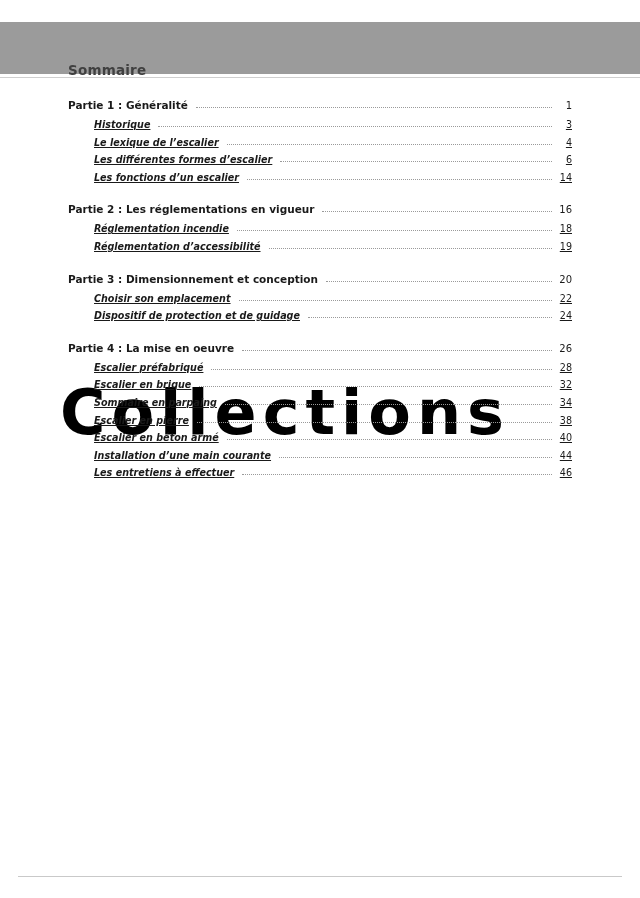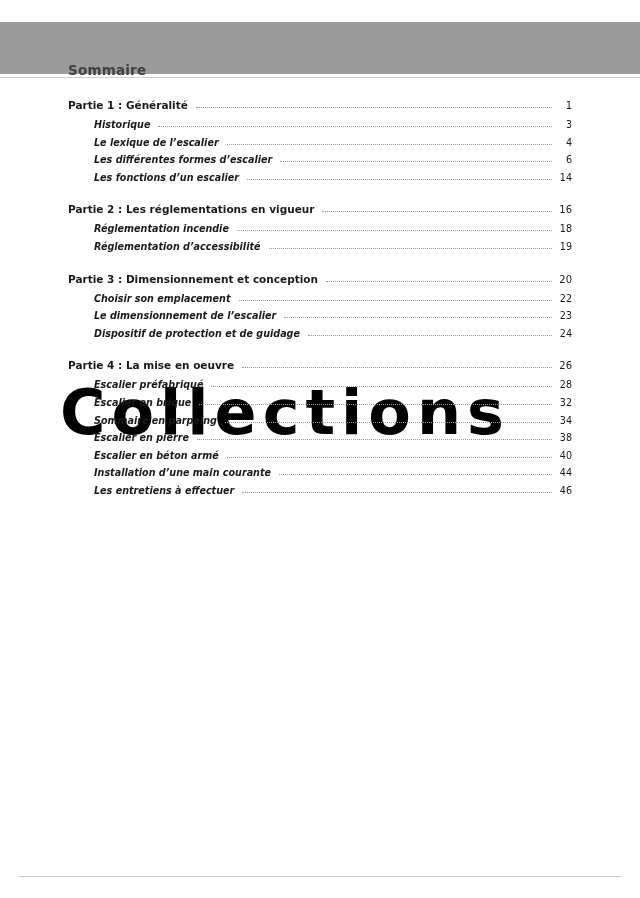--- a/index.html
+++ b/index.html
@@ -108,20 +108,21 @@
     font-weight: bold;
     color: #1a1a1a;
     padding: 4px 0 5px 0;
   }
   .toc-row.sub {
     font-size: 9.6px;
     font-weight: bold;
     font-style: italic;
     color: #1a1a1a;
     padding: 4px 0 4px 0;
+    text-decoration: underline;
   }
   .toc-row.sub .label { padding-left: 26px; }
 
   .label {
     white-space: nowrap;
     flex: 0 0 auto;
   }
   .leader {
     flex: 1 1 auto;
     margin: 0 6px 0 8px;
@@ -210,25 +211,20 @@
         <span class="label">Partie 3 : Dimensionnement et conception</span>
         <span class="leader"></span>
         <span class="pageno">20</span>
       </div>
       <div class="toc-row sub">
         <span class="label">Choisir son emplacement</span>
         <span class="leader"></span>
         <span class="pageno">22</span>
       </div>
       <div class="toc-row sub">
-        <span class="label">Le dimensionnement de l’escalier</span>
-        <span class="leader"></span>
-        <span class="pageno">23</span>
-      </div>
-      <div class="toc-row sub">
         <span class="label">Dispositif de protection et de guidage</span>
         <span class="leader"></span>
         <span class="pageno">24</span>
       </div>
     </div>
 
     <div class="toc-group">
       <div class="toc-row part">
         <span class="label">Partie 4 : La mise en oeuvre</span>
         <span class="leader"></span>

